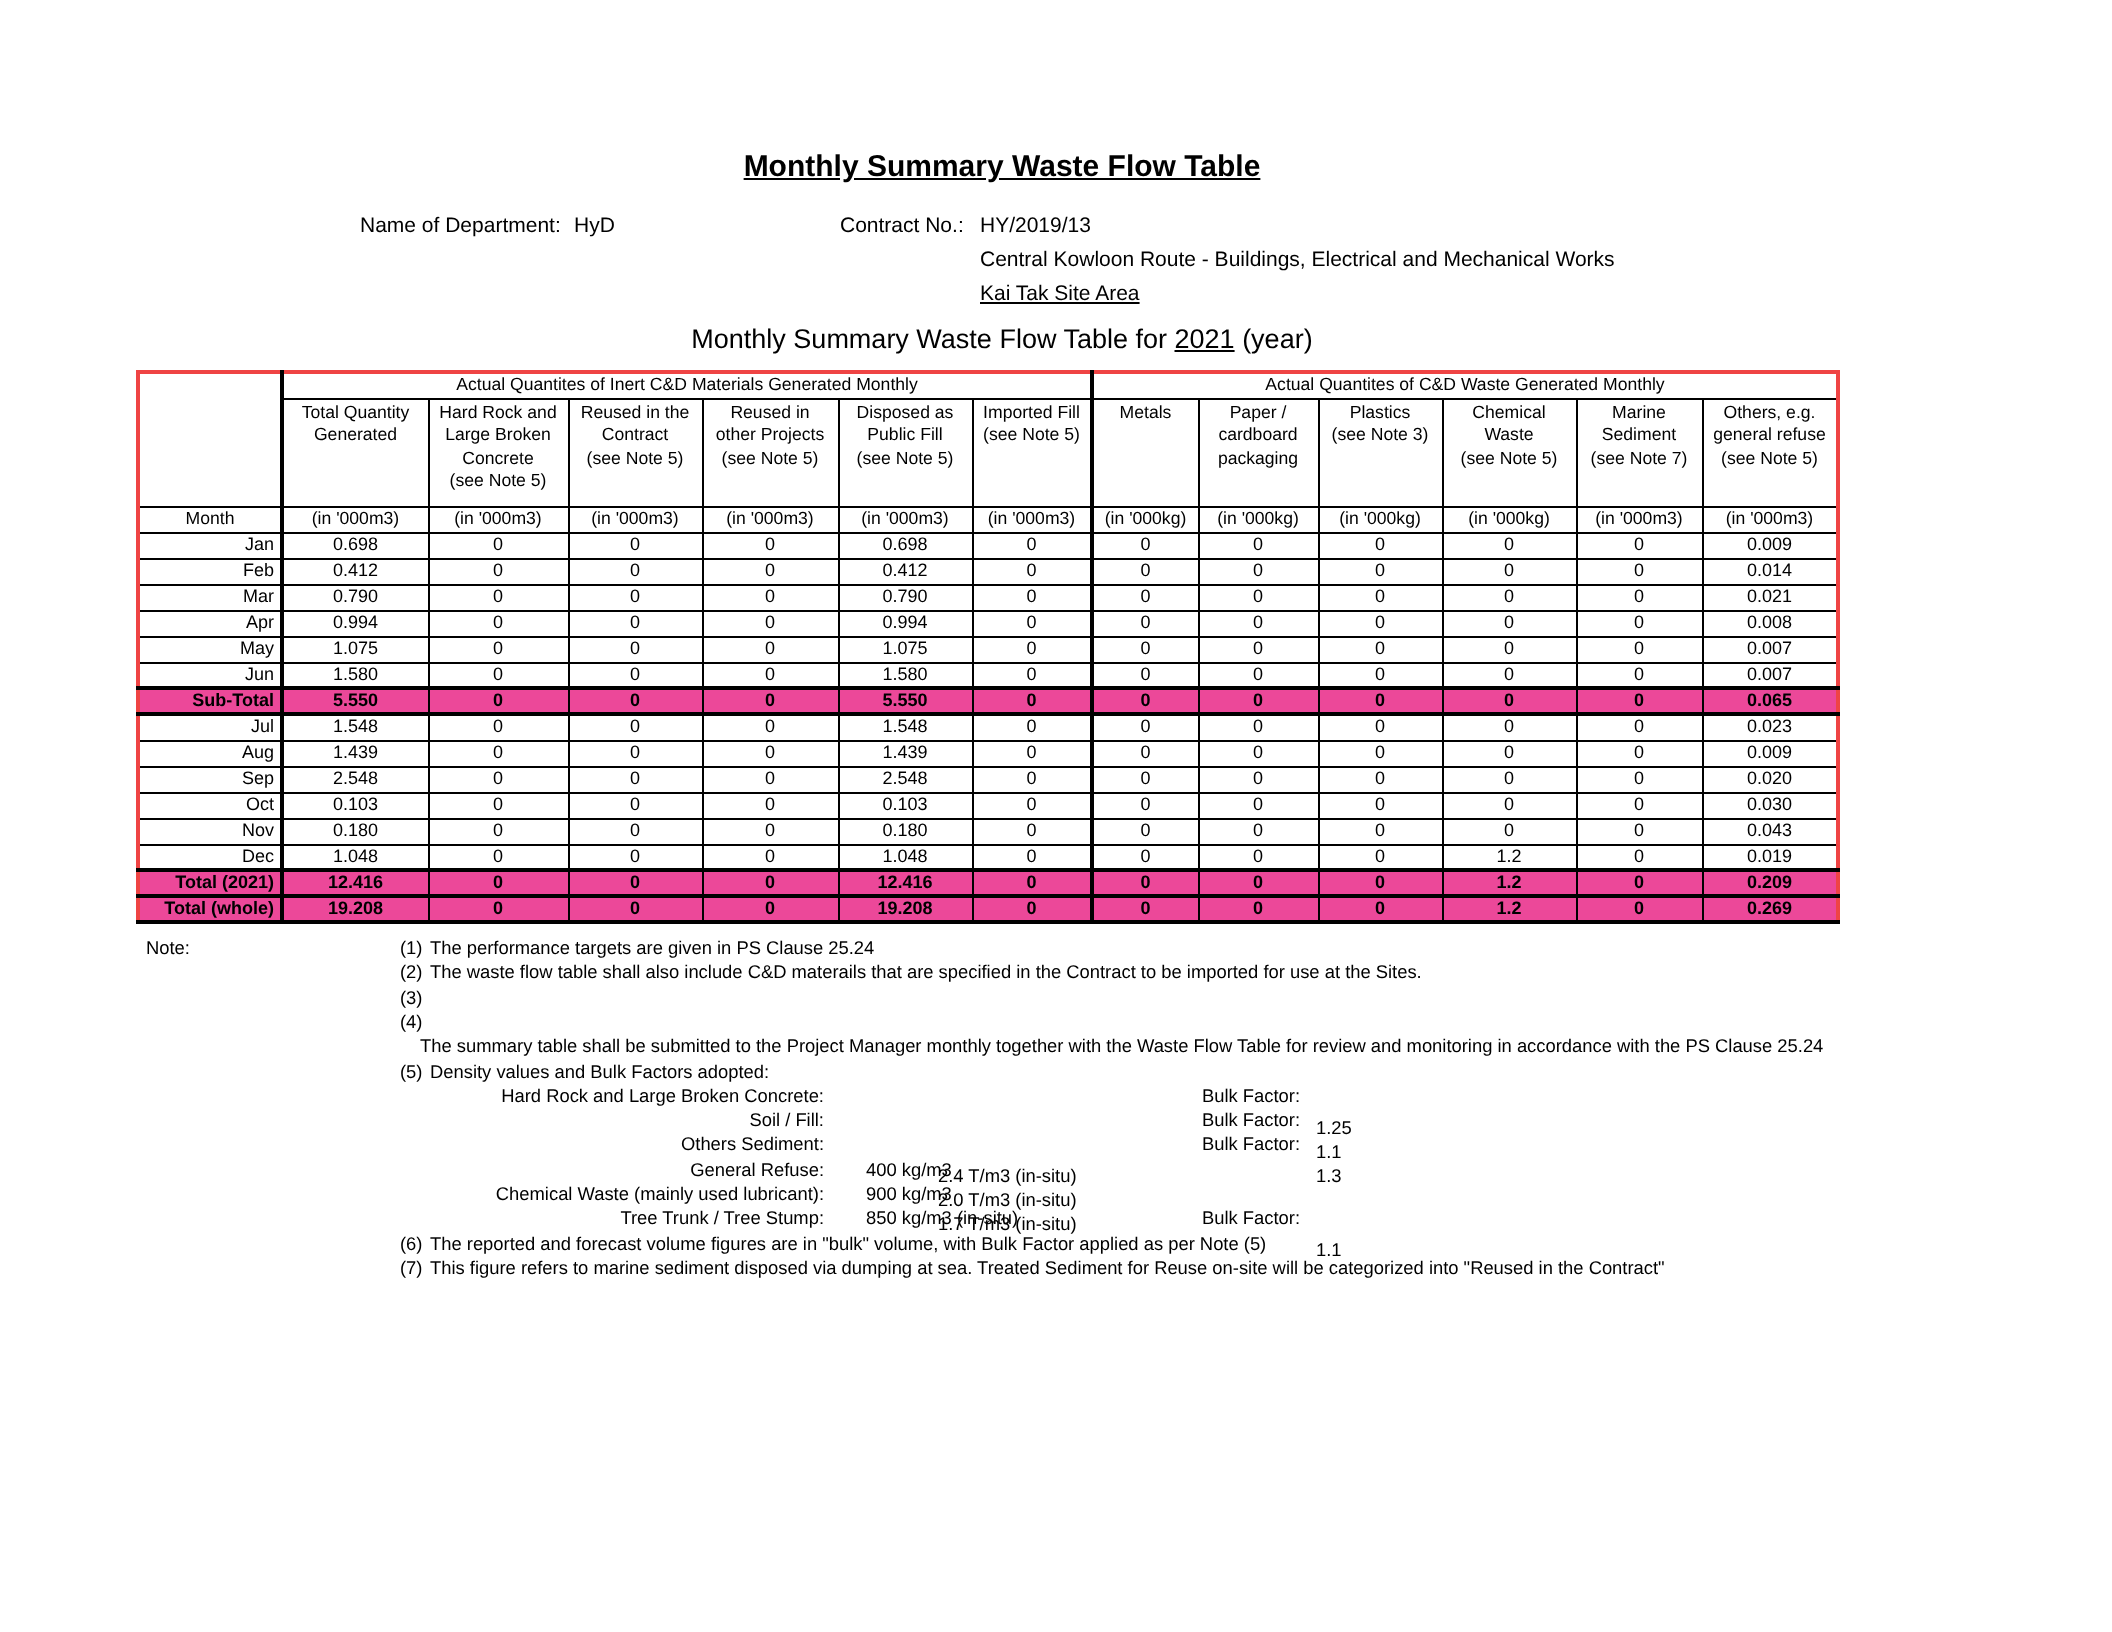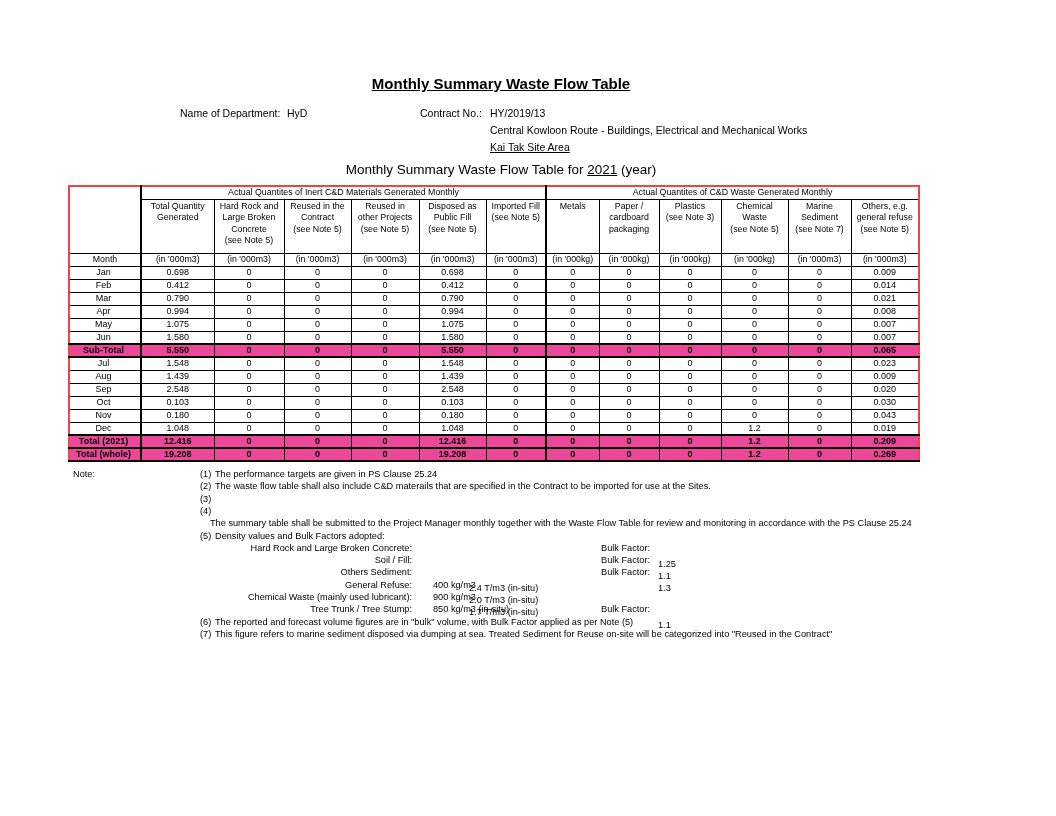--- a/index.html
+++ b/index.html
@@ -21,21 +21,21 @@
   
   #wft { position:absolute; left:68px; top:185px; width:850px;
     border-collapse:collapse; table-layout:fixed; border:2px solid #ef4444; }
   #wft td { border:1px solid #000; text-align:center; vertical-align:middle;
     padding:0; overflow:hidden; font-size:8.8px; line-height:11px; height:13px; }
   #wft tr.grp td { height:13px; }
   #wft tr.colhead td { height:54px; vertical-align:top; white-space:pre-line;
     padding-top:1px; line-height:11.5px; }
   #wft tr.units td { height:13px; }
   #wft tbody td { font-size:9px; height:13px; }
-  #wft td.rowlabel { padding-right:3px; }
+  #wft td.rowlabel { text-align:right; padding-right:3px; }
   #wft td.monthhead { text-align:center; }
   #wft tr.total td { background:#ec4899; font-weight:700;
     border-top-width:2px; border-bottom-width:2px; }
   #wft td.c-first { border-right-width:2px; }
   #wft td.sep { border-right-width:2px; }
 
   
   .note { position:absolute; left:0; width:958px; height:12px;
     font-size:9.2px; white-space:nowrap; }
   .note span { position:absolute; white-space:nowrap; }

